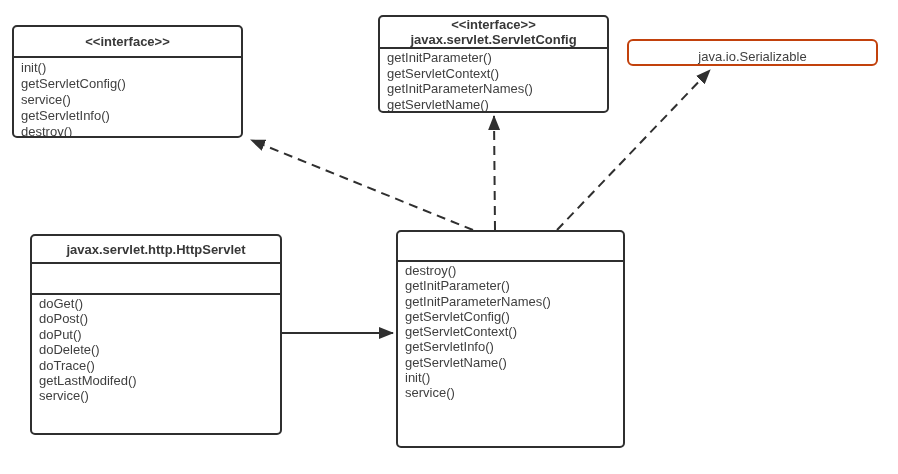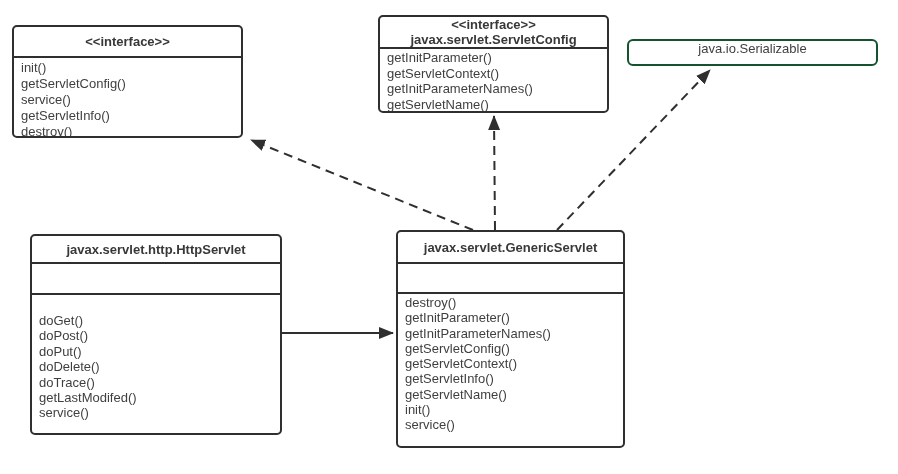--- a/index.html
+++ b/index.html
@@ -19,22 +19,22 @@
     display:flex;flex-direction:column;justify-content:center;flex:0 0 auto;
   }
   .hdr .stereotype,.hdr .cls-name{line-height:15px;}
   .attrs{box-sizing:border-box;border-bottom:2px solid #2f2f2f;flex:0 0 auto;}
   .methods{
     list-style:none;margin:0;padding:2px 4px 0 7px;flex:1 1 auto;
     font-size:13px;color:#3f3f3f;overflow:hidden;
   }
   .simple-class{
     position:absolute;box-sizing:border-box;background:#ffffff;
-    border:2px solid #14532d;border-radius:6px;color:#3f3f3f;
-    font-size:13px;text-align:center;display:flex;align-items:flex-start;justify-content:center;
+    border:2px solid #c2410c;border-radius:6px;color:#3f3f3f;
+    font-size:13px;text-align:center;display:flex;align-items:flex-end;justify-content:center;
   }
 </style>
 </head>
 <body>
 
 <div class="canvas">
 
   <svg class="edges" viewBox="0 0 898 474" xmlns="http://www.w3.org/2000/svg">
     <defs>
       <marker id="arrow" markerUnits="userSpaceOnUse" markerWidth="16" markerHeight="12" refX="14" refY="6" orient="auto">
@@ -75,35 +75,32 @@
 
   <div class="simple-class" style="left:627px;top:39px;width:251px;height:27px">
     <span>java.io.Serializable</span>
   </div>
 
   <div class="uml-class" style="left:30px;top:234px;width:252px;height:201px">
     <div class="hdr" style="height:28px">
       <div class="cls-name">javax.servlet.http.HttpServlet</div>
     </div>
     <div class="attrs" style="height:31px"></div>
-    <ul class="methods" style="line-height:15.4px;padding-top:18px">
+    <ul class="methods" style="line-height:15.4px;padding-top:1px">
       <li>doGet()</li>
       <li>doPost()</li>
       <li>doPut()</li>
       <li>doDelete()</li>
       <li>doTrace()</li>
       <li>getLastModifed()</li>
       <li>service()</li>
     </ul>
   </div>
 
   <div class="uml-class" style="left:396px;top:230px;width:229px;height:218px">
-    <div class="hdr" style="height:32px">
-      <div class="cls-name">javax.servlet.GenericServlet</div>
-    </div>
     <div class="attrs" style="height:30px"></div>
     <ul class="methods" style="line-height:15.3px;padding-top:1px">
       <li>destroy()</li>
       <li>getInitParameter()</li>
       <li>getInitParameterNames()</li>
       <li>getServletConfig()</li>
       <li>getServletContext()</li>
       <li>getServletInfo()</li>
       <li>getServletName()</li>
       <li>init()</li>

